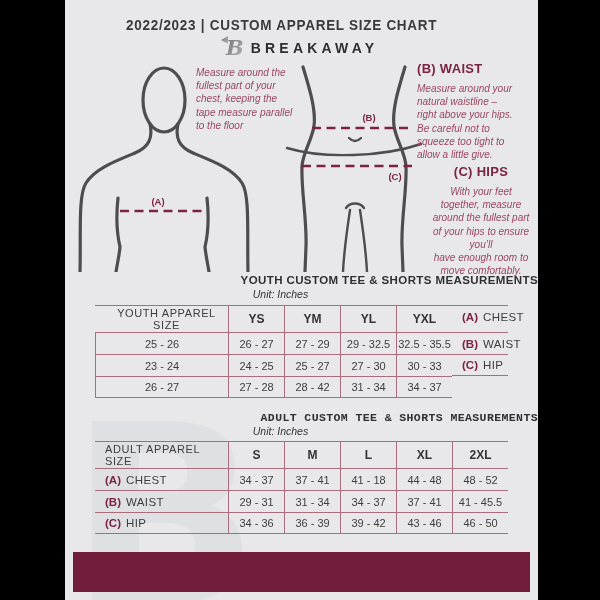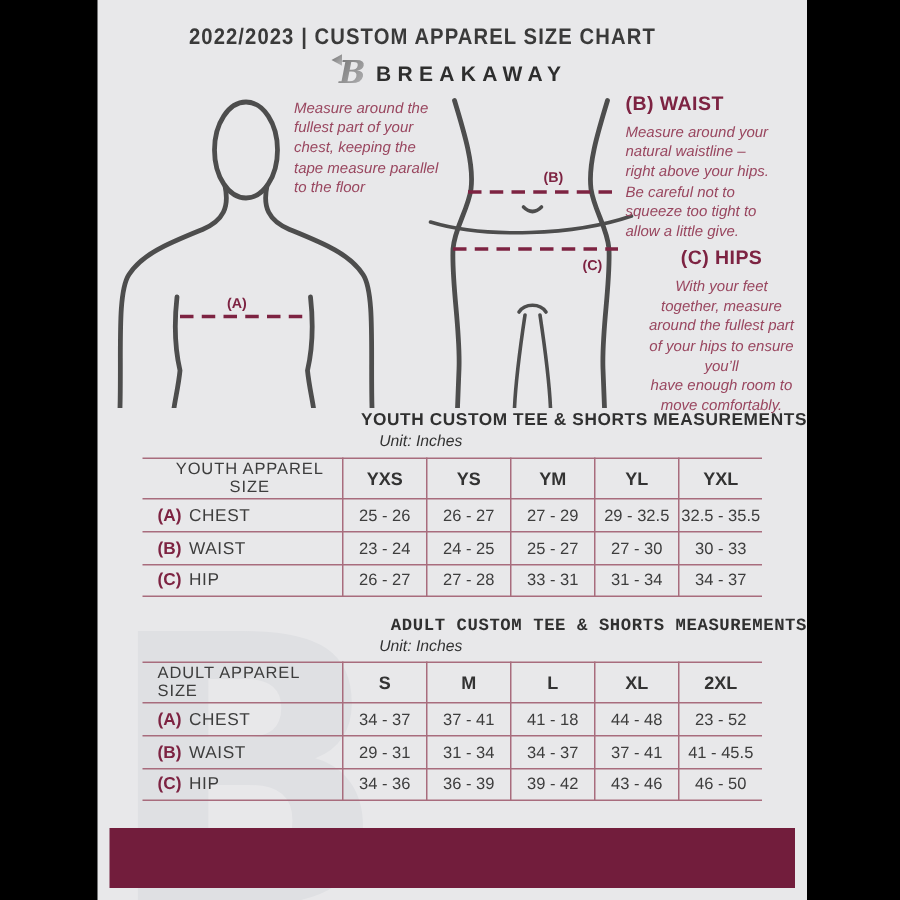--- a/index.html
+++ b/index.html
@@ -135,21 +135,20 @@
 you’ll
 have enough room to
 move comfortably.</div>
   </div>
 
   <div class="sec-title" style="top:274px;">YOUTH CUSTOM TEE &amp; SHORTS MEASUREMENTS</div>
   <div class="sec-sub" style="top:288px;">Unit: Inches</div>
 
   <div class="size-table" style="top:305px;text-align:center;">
     <div class="cell head-label">YOUTH APPAREL SIZE</div>
-    <div class="cell head-size vline">YXS</div>
     <div class="cell head-size vline">YS</div>
     <div class="cell head-size vline">YM</div>
     <div class="cell head-size vline">YL</div>
     <div class="cell head-size vline">YXL</div>
 
     <div class="cell row-label">
       <span class="pfx">(A)</span>
       <span class="lbl">CHEST</span>
     </div>
     <div class="cell val vline">25 - 26</div>
@@ -167,21 +166,21 @@
     <div class="cell val vline">25 - 27</div>
     <div class="cell val vline">27 - 30</div>
     <div class="cell val vline">30 - 33</div>
 
     <div class="cell row-label last">
       <span class="pfx">(C)</span>
       <span class="lbl">HIP</span>
     </div>
     <div class="cell val vline last">26 - 27</div>
     <div class="cell val vline last">27 - 28</div>
-    <div class="cell val vline last">33 - 31</div>
+    <div class="cell val vline last">28 - 42</div>
     <div class="cell val vline last">31 - 34</div>
     <div class="cell val vline last">34 - 37</div>
   </div>
 
   <div class="sec-title" style="top:411px;font-family:Liberation Mono, monospace;">ADULT CUSTOM TEE &amp; SHORTS MEASUREMENTS</div>
   <div class="sec-sub" style="top:425px;">Unit: Inches</div>
 
   <div class="size-table" style="top:441px;">
     <div class="cell head-label">ADULT APPAREL SIZE</div>
     <div class="cell head-size vline">S</div>
@@ -191,21 +190,21 @@
     <div class="cell head-size vline">2XL</div>
 
     <div class="cell row-label">
       <span class="pfx">(A)</span>
       <span class="lbl">CHEST</span>
     </div>
     <div class="cell val vline">34 - 37</div>
     <div class="cell val vline">37 - 41</div>
     <div class="cell val vline">41 - 18</div>
     <div class="cell val vline">44 - 48</div>
-    <div class="cell val vline">23 - 52</div>
+    <div class="cell val vline">48 - 52</div>
 
     <div class="cell row-label">
       <span class="pfx">(B)</span>
       <span class="lbl">WAIST</span>
     </div>
     <div class="cell val vline">29 - 31</div>
     <div class="cell val vline">31 - 34</div>
     <div class="cell val vline">34 - 37</div>
     <div class="cell val vline">37 - 41</div>
     <div class="cell val vline">41 - 45.5</div>

